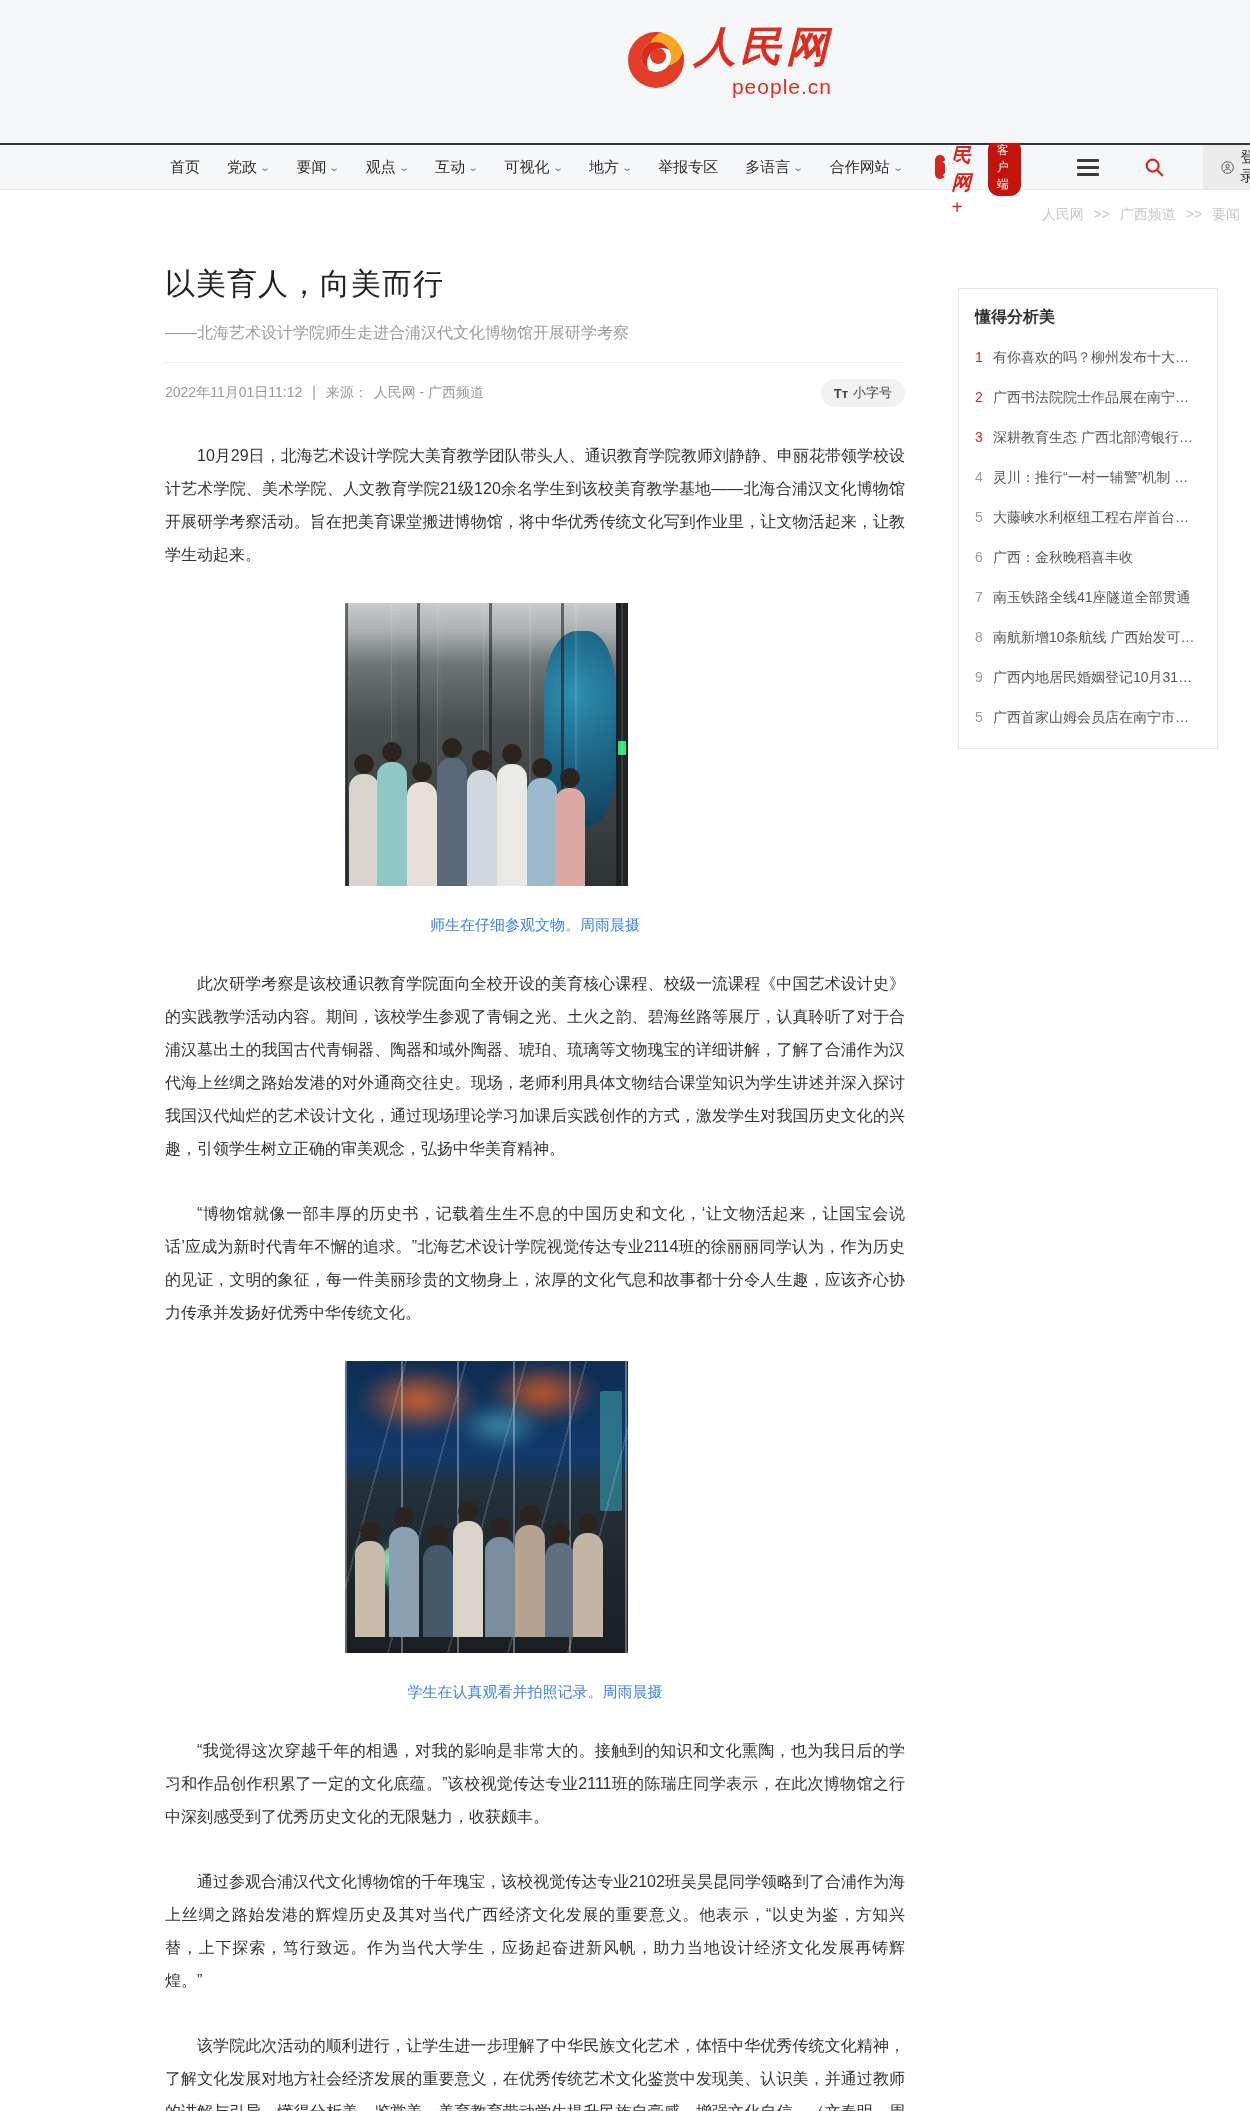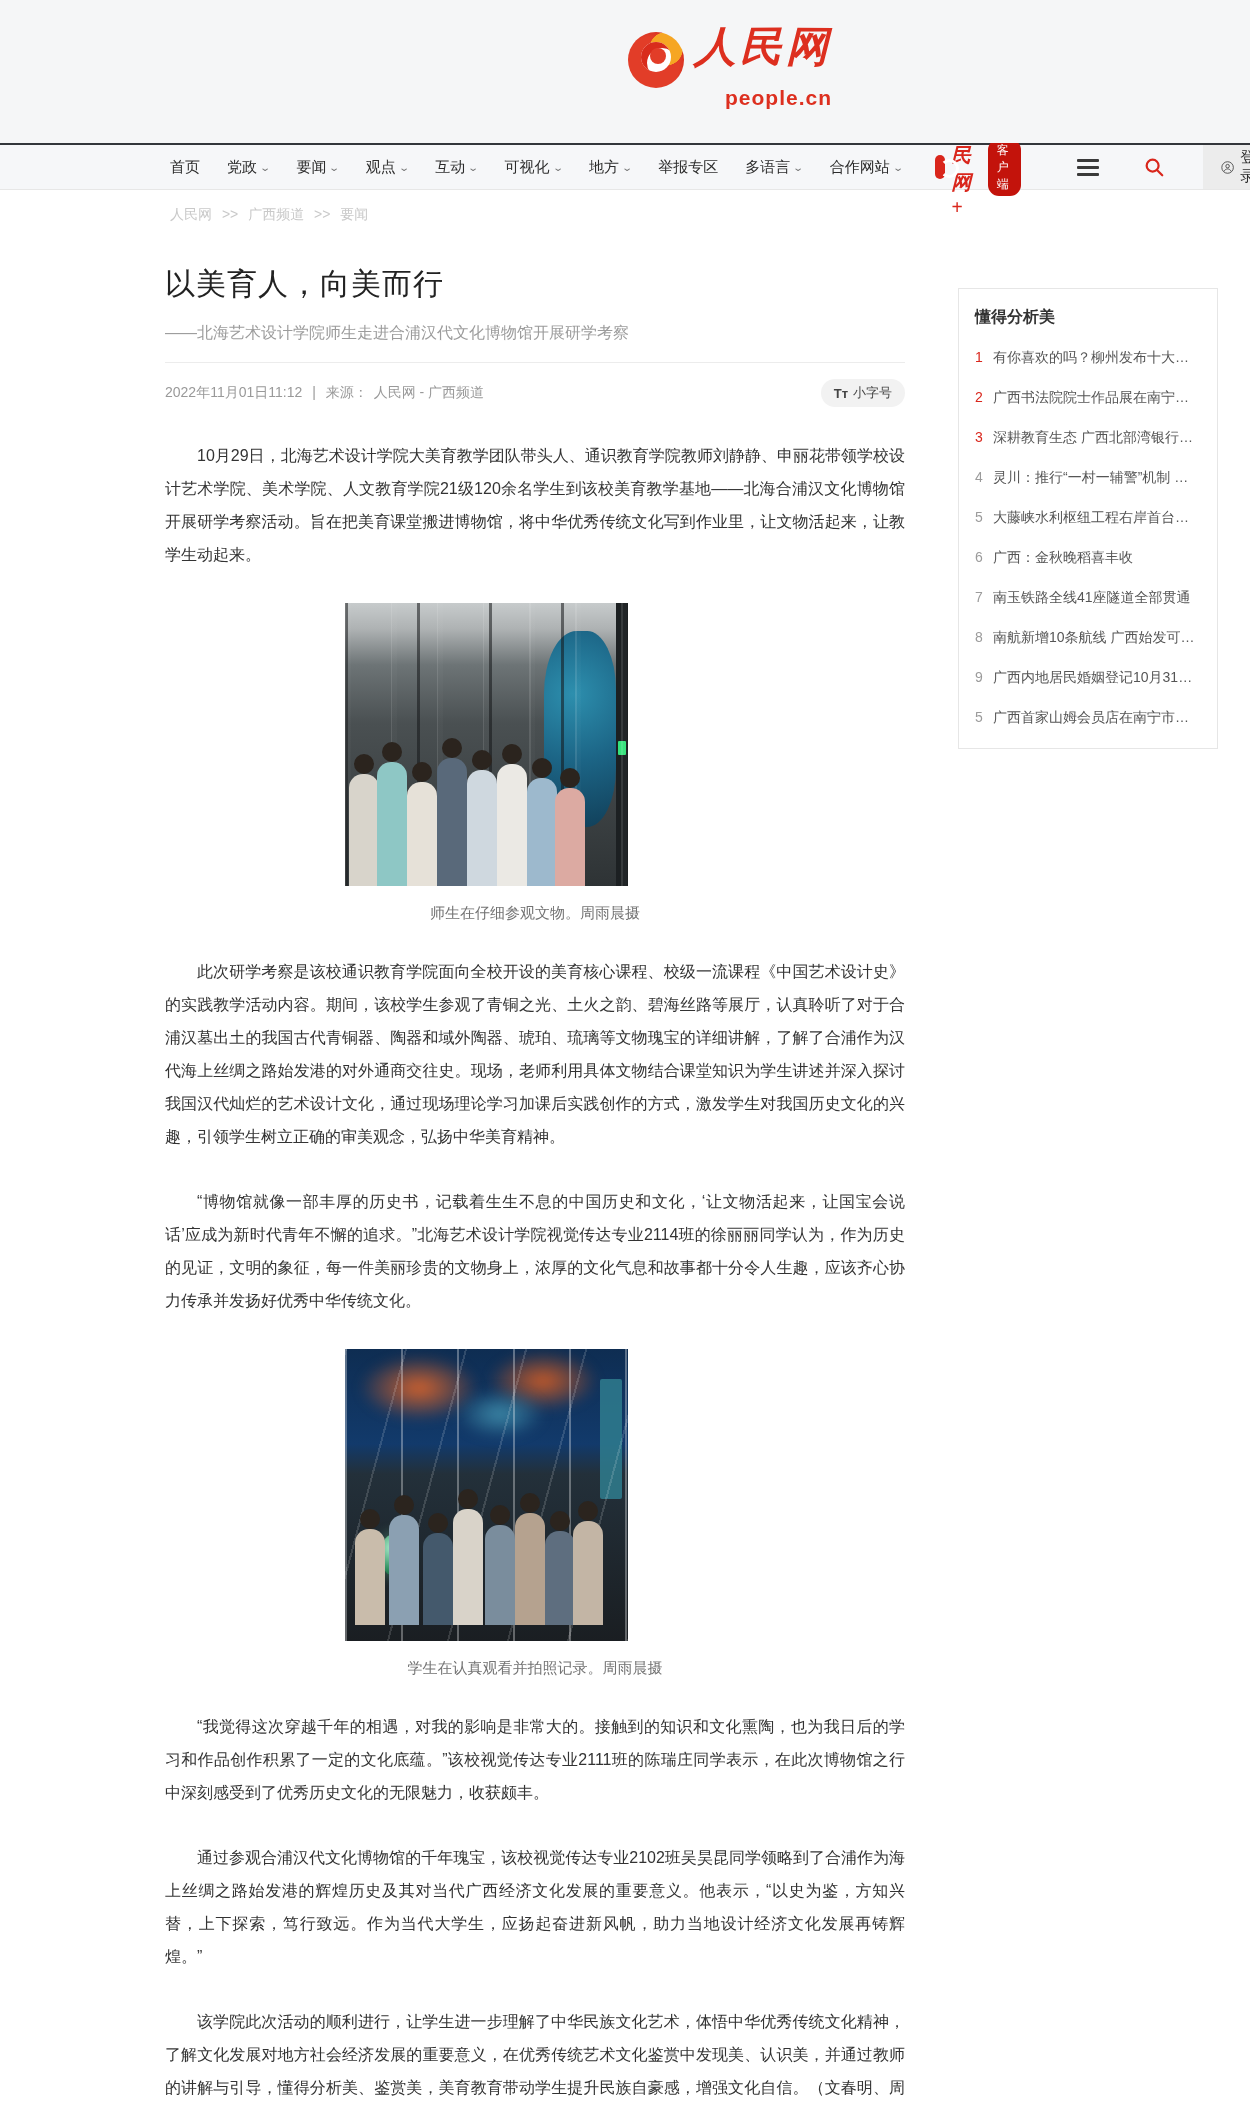--- a/index.html
+++ b/index.html
@@ -8,54 +8,54 @@
   .top-header{height:143px;background:#f5f6f7;position:relative;}
   .logo{position:absolute;left:628px;top:26px;display:flex;align-items:flex-start;gap:10px;}
   .logo-mark{width:56px;height:56px;border-radius:50%;position:relative;margin-top:6px;
     background:radial-gradient(circle at 68% 30%,#f6a623 0 30%,transparent 31%),
                radial-gradient(circle at 42% 58%,#e23d28 0 60%,#c21f15 100%);}
   .logo-mark::before{content:"";position:absolute;left:13px;top:10px;width:30px;height:30px;border-radius:50%;
     background:#fff;box-shadow:6px 6px 0 0 #d92c1c inset;}
   .logo-mark::after{content:"";position:absolute;left:22px;top:16px;width:16px;height:16px;border-radius:50%;background:#e23d28;}
   .logo-text{display:flex;flex-direction:column;line-height:1;}
   .logo-cn{font-family:"Liberation Serif","DejaVu Serif",serif;font-weight:700;font-style:italic;font-size:42px;color:#dd2f1f;letter-spacing:4px;}
-  .logo-en{font-weight:700;font-size:21px;color:#dd2f1f;letter-spacing:1px;margin-top:19px;text-align:right;}
+  .logo-en{font-weight:400;font-size:21px;color:#dd2f1f;letter-spacing:1px;margin-top:8px;text-align:right;}
   
   .nav-topline{height:2px;background:#33363b;}
   .navbar{height:44px;background:#f6f7f9;border-bottom:1px solid #e7e7e7;display:flex;align-items:center;padding-left:170px;font-size:15px;color:#2c2c2c;}
   .nav-item{display:flex;align-items:center;margin-right:27px;cursor:pointer;white-space:nowrap;}
   .caret{font-size:10px;color:#777;margin-left:4px;transform:scaleX(1.4);}
   .app-badge{display:flex;align-items:center;gap:6px;margin:0 22px 0 6px;cursor:pointer;}
   .badge-ic{width:24px;height:24px;border-radius:5px;background:#d9261c;position:relative;}
   .badge-ic::before{content:"";position:absolute;left:5px;top:4px;width:13px;height:13px;border-radius:50%;border:3px solid #fff;border-left-color:transparent;}
   .badge-cn{font-family:"Liberation Serif","DejaVu Serif",serif;font-weight:700;font-style:italic;font-size:20px;color:#d9261c;}
   .badge-client{background:#c3130b;color:#fff;font-size:12px;border-radius:11px;padding:3px 9px;}
   .nav-sep{width:1px;height:26px;background:#ddd;margin:0 14px;}
   .hamburger{display:flex;flex-direction:column;gap:4px;cursor:pointer;padding:6px;}
   .hamburger i{display:block;width:22px;height:3px;background:#3a3a3a;border-radius:1px;}
   .search-btn{padding:4px 10px;cursor:pointer;display:flex;align-items:center;}
   .login{display:flex;align-items:center;gap:6px;background:#ececec;height:44px;padding:0 18px;cursor:pointer;}
   
-  .breadcrumb{padding:16px 13px 0 170px;font-size:14px;color:#c9c9c9;}
+  .breadcrumb{padding:16px 4px 0 170px;font-size:14px;color:#c9c9c9;text-align:right;}
   .breadcrumb span{margin-right:6px;}
   
   .main{display:flex;align-items:flex-start;padding-left:165px;}
   .article{width:740px;}
   .sidebar{width:260px;margin-left:53px;margin-top:64px;border:1px solid #e6e6e6;background:#fff;padding:14px 16px 10px;box-sizing:border-box;}
   
   .art-title{font-size:30px;font-weight:400;color:#222;margin:40px 0 18px;letter-spacing:1px;}
   .art-subtitle{font-size:16px;color:#9c9c9c;padding-bottom:18px;border-bottom:1px solid #ececec;}
   .meta-row{display:flex;justify-content:space-between;align-items:center;margin-top:16px;font-size:14px;color:#999;}
   .meta-left span{margin-right:6px;}
   .font-pill{background:#f2f2f2;border-radius:15px;padding:5px 13px;color:#444;font-size:13px;display:flex;align-items:center;gap:5px;cursor:pointer;}
   .font-pill .tt{font-weight:700;font-size:13px;}
   .para{font-size:16px;line-height:33px;color:#333;text-indent:2em;text-align:justify;margin:32px 0;}
   .figure{margin-top:30px;}
   .photo{width:283px;position:relative;overflow:hidden;margin-left:180px;}
-  .caption{text-align:center;font-size:15px;color:#737373;margin-top:18px;}
+  .caption{text-align:center;font-size:15px;color:#3b82f6;margin-top:30px;}
   
   .photo1{height:283px;background:linear-gradient(180deg,#c7cbcc 0,#aeb2b3 26px,#6d7476 62px,#4a5052 120px,#2e3335 283px);}
   .photo1 .map-panel{position:absolute;right:12px;top:28px;width:72px;height:196px;border-radius:45% 40% 40% 45%/32% 30% 30% 32%;
     background:radial-gradient(circle at 40% 32%,#2d8fae 0,#1c6586 48%,#113f59 100%);}
   .photo1 .right-wall{position:absolute;right:0;top:0;width:12px;height:100%;background:#1c2022;}
   .photo1 .exit-sign{position:absolute;right:2px;top:138px;width:8px;height:14px;background:#35e27c;border-radius:1px;}
   .photo .glass{position:absolute;inset:0;background:repeating-linear-gradient(90deg,rgba(255,255,255,.22) 0 1.5px,rgba(255,255,255,.04) 1.5px 6px,transparent 6px 46px);opacity:.55;}
   .photo .frames{position:absolute;inset:0;background:repeating-linear-gradient(90deg,rgba(20,22,24,.55) 0 3px,transparent 3px 72px);}
   .persons{position:absolute;left:0;right:0;bottom:0;height:160px;}
   .persons span{position:absolute;bottom:0;width:30px;border-radius:14px 14px 0 0;}

